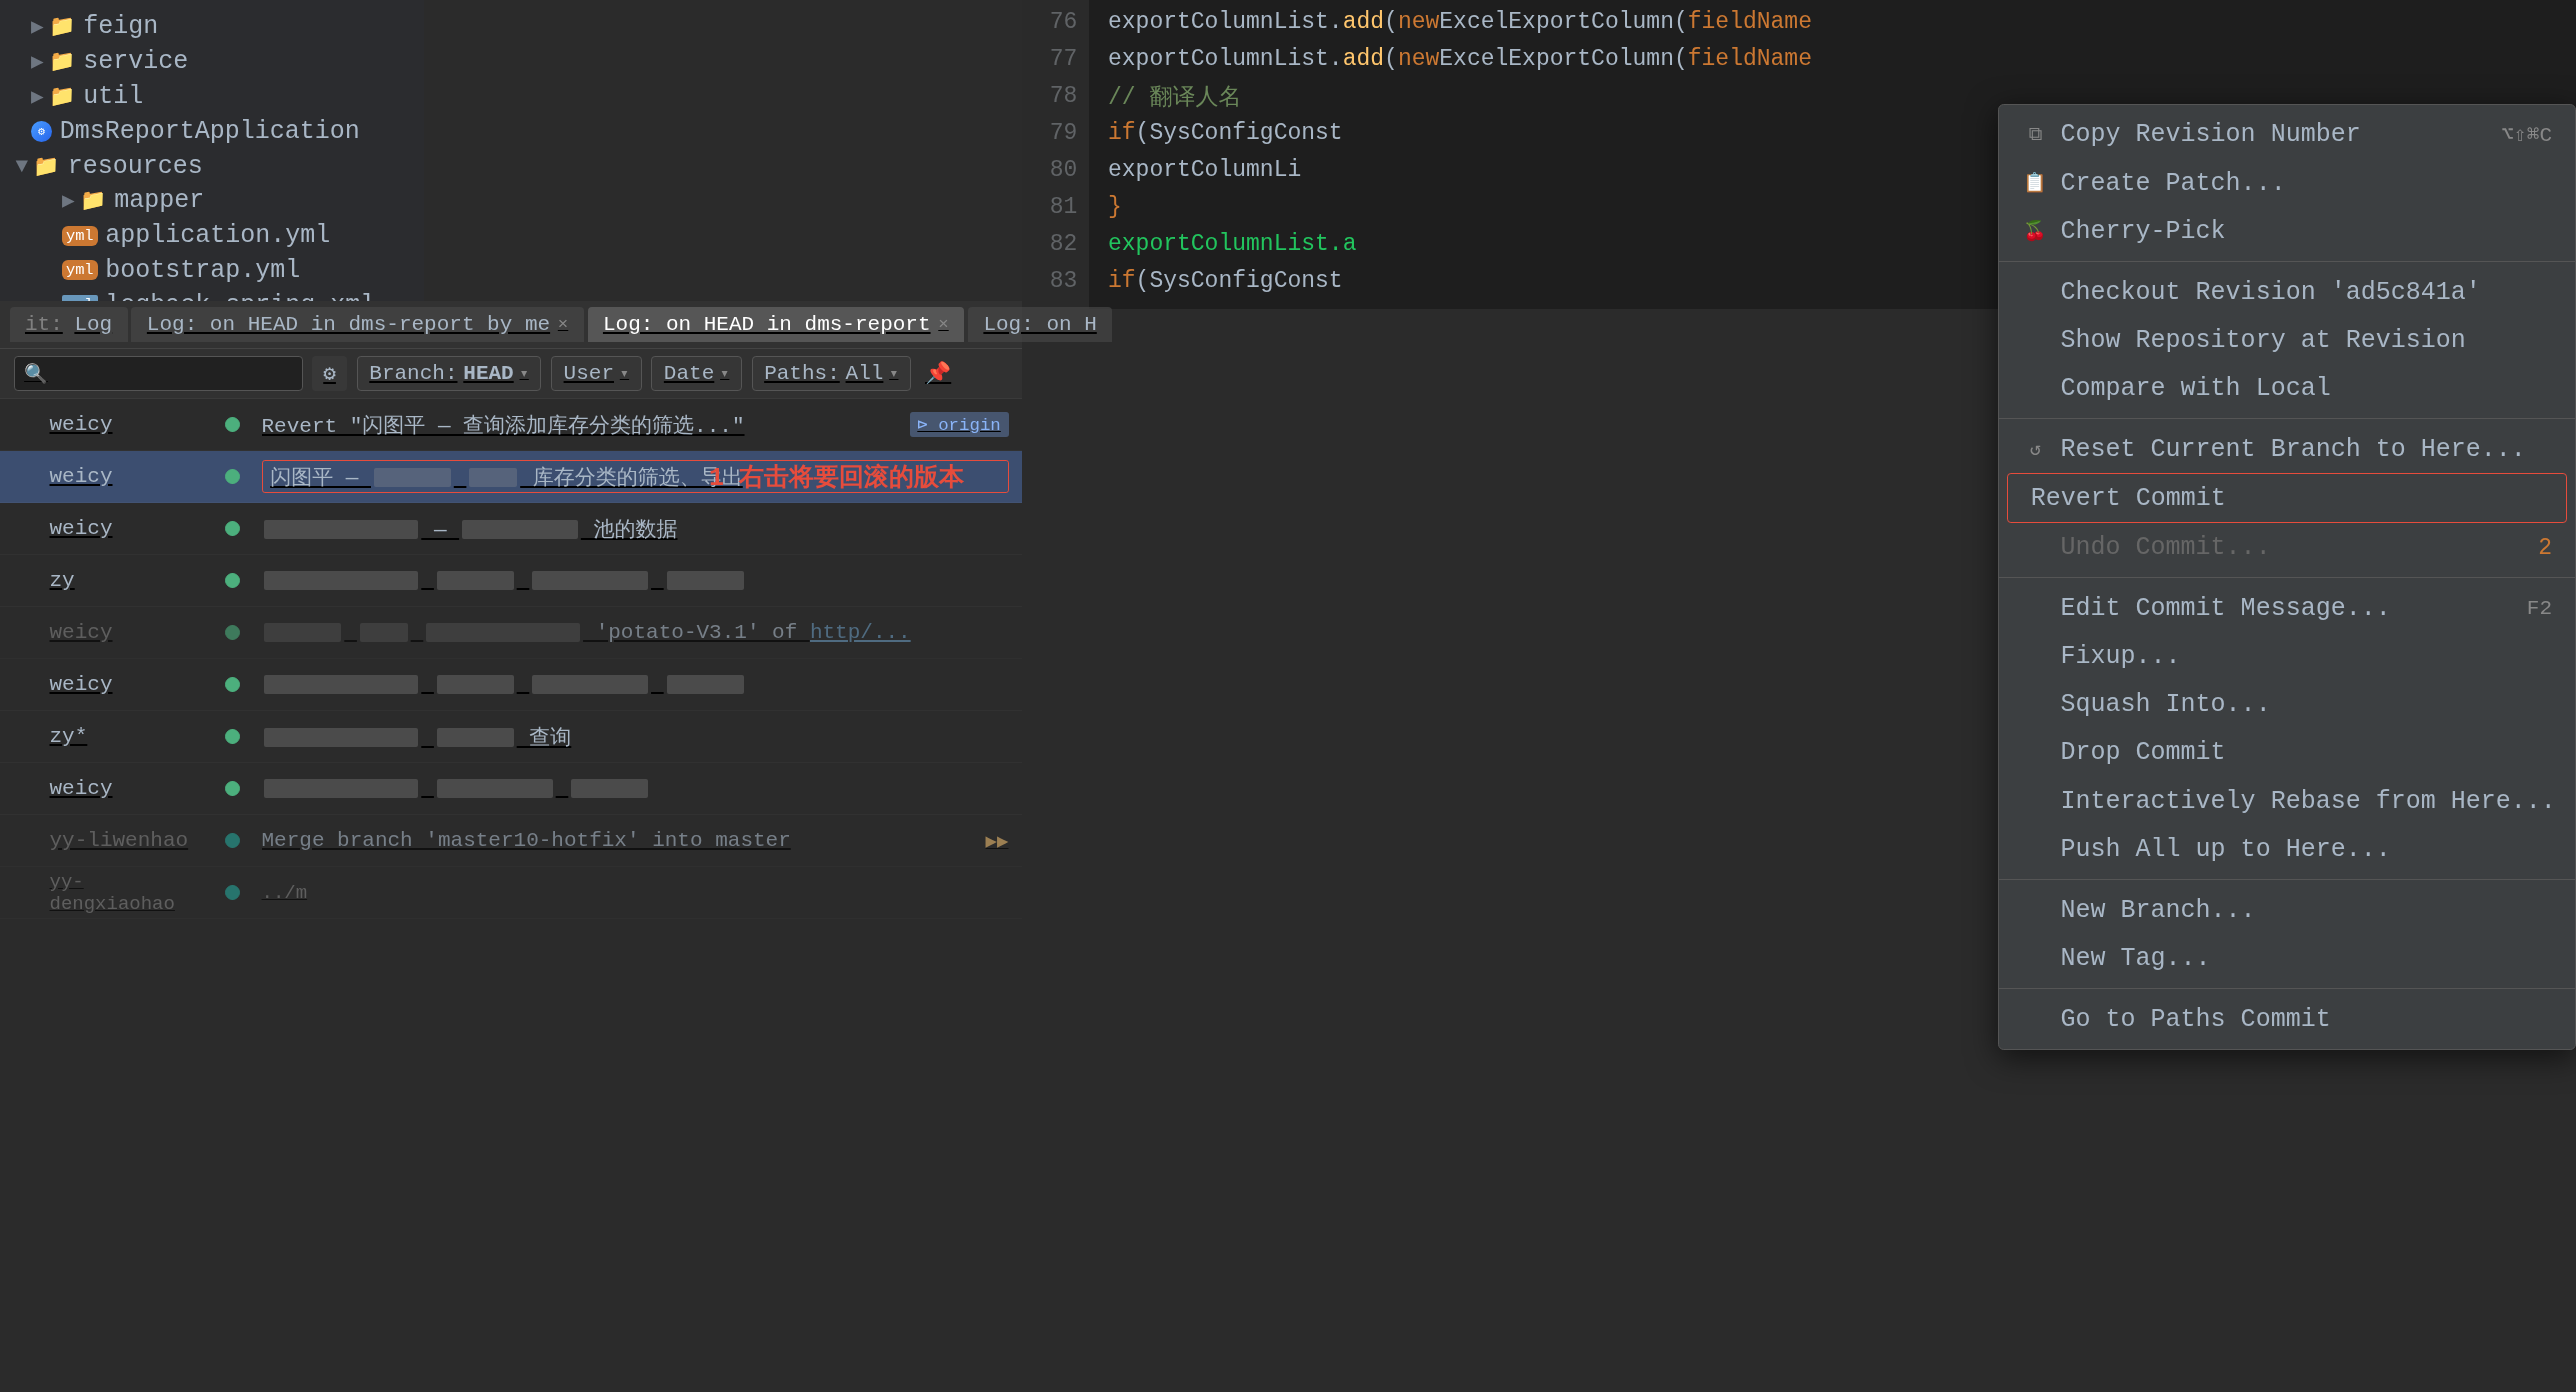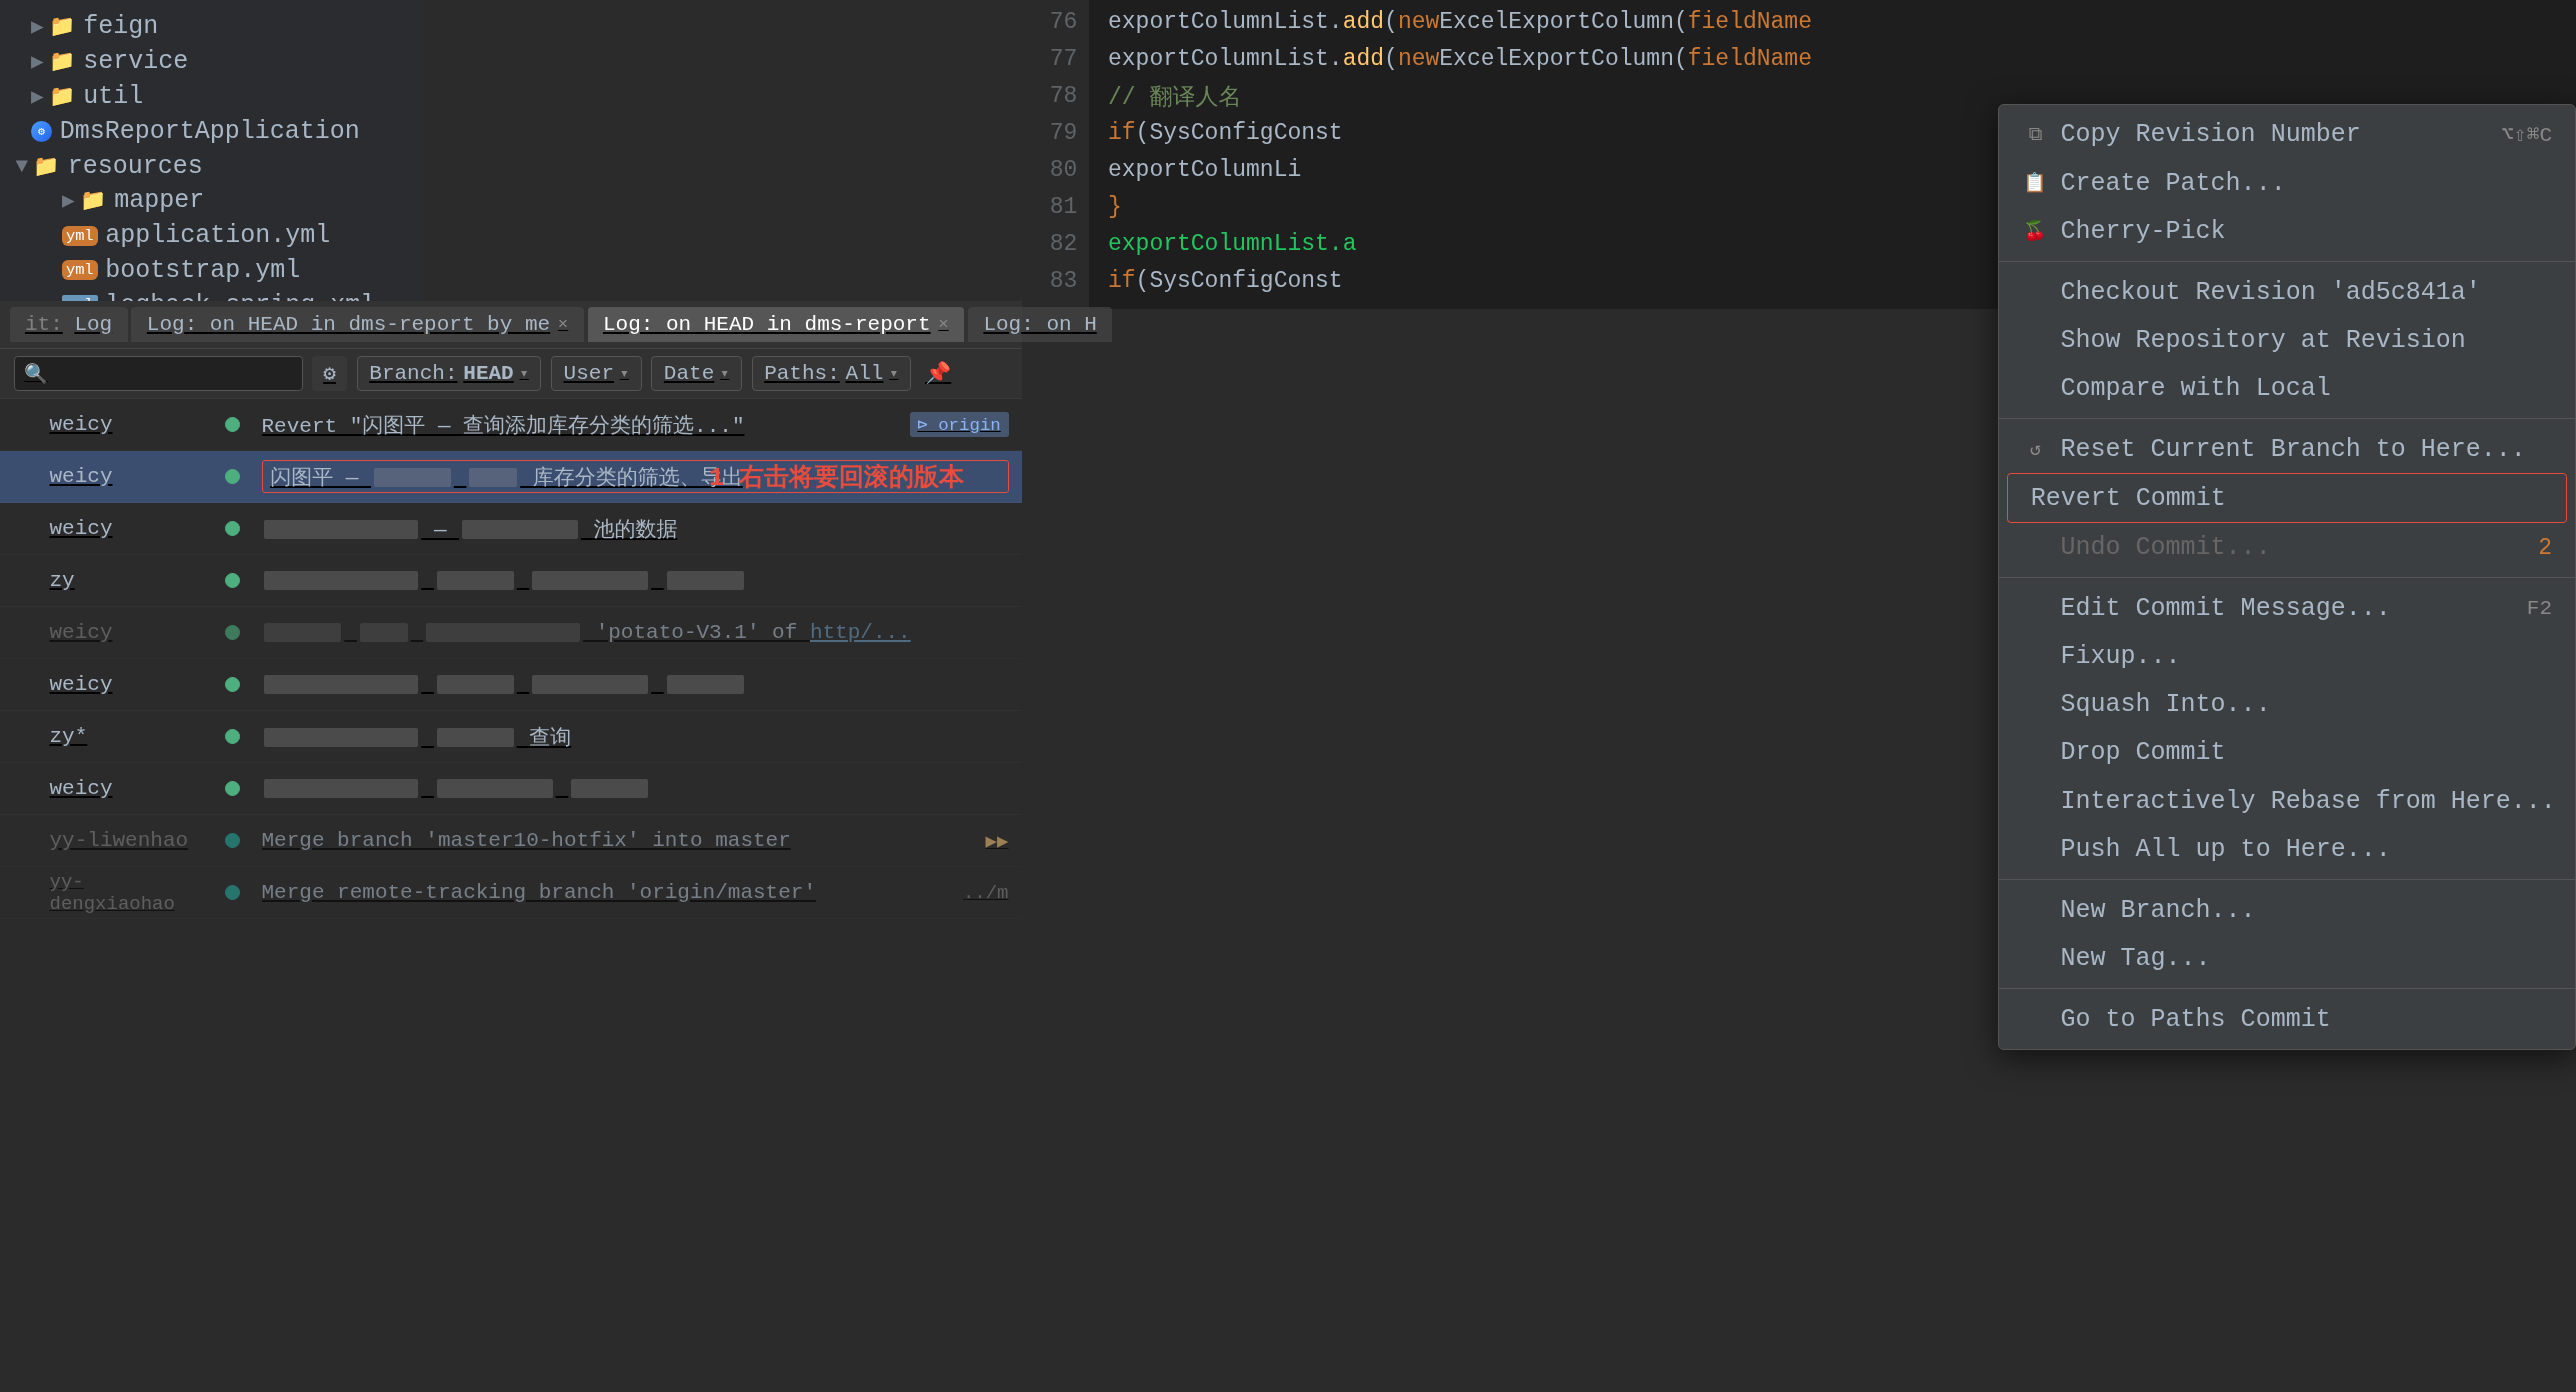--- a/index.html
+++ b/index.html
@@ -633,23 +633,20 @@
         <span style="color:#e8b86d; font-size:19px;">▶▶</span>
       </div>
     </div>
 
     <div class="log-row" style="opacity:0.6;">
       <div class="log-author yy-author" style="font-size:19px;">yy-dengxiaohao</div>
       <div class="log-graph">
         <div class="graph-line" style="background:#26a69a;"></div>
         <div class="graph-dot teal" style="background:#26a69a;"></div>
       </div>
-      <div class="log-message">
-        Merge remote-tracking branch 'origin/master'
-      </div>
       <div class="log-tags">
         <span style="color:#808080; font-size:19px;">../m</span>
       </div>
     </div>
 
   </div>
 </div>
 
 <div class="context-menu">
 

